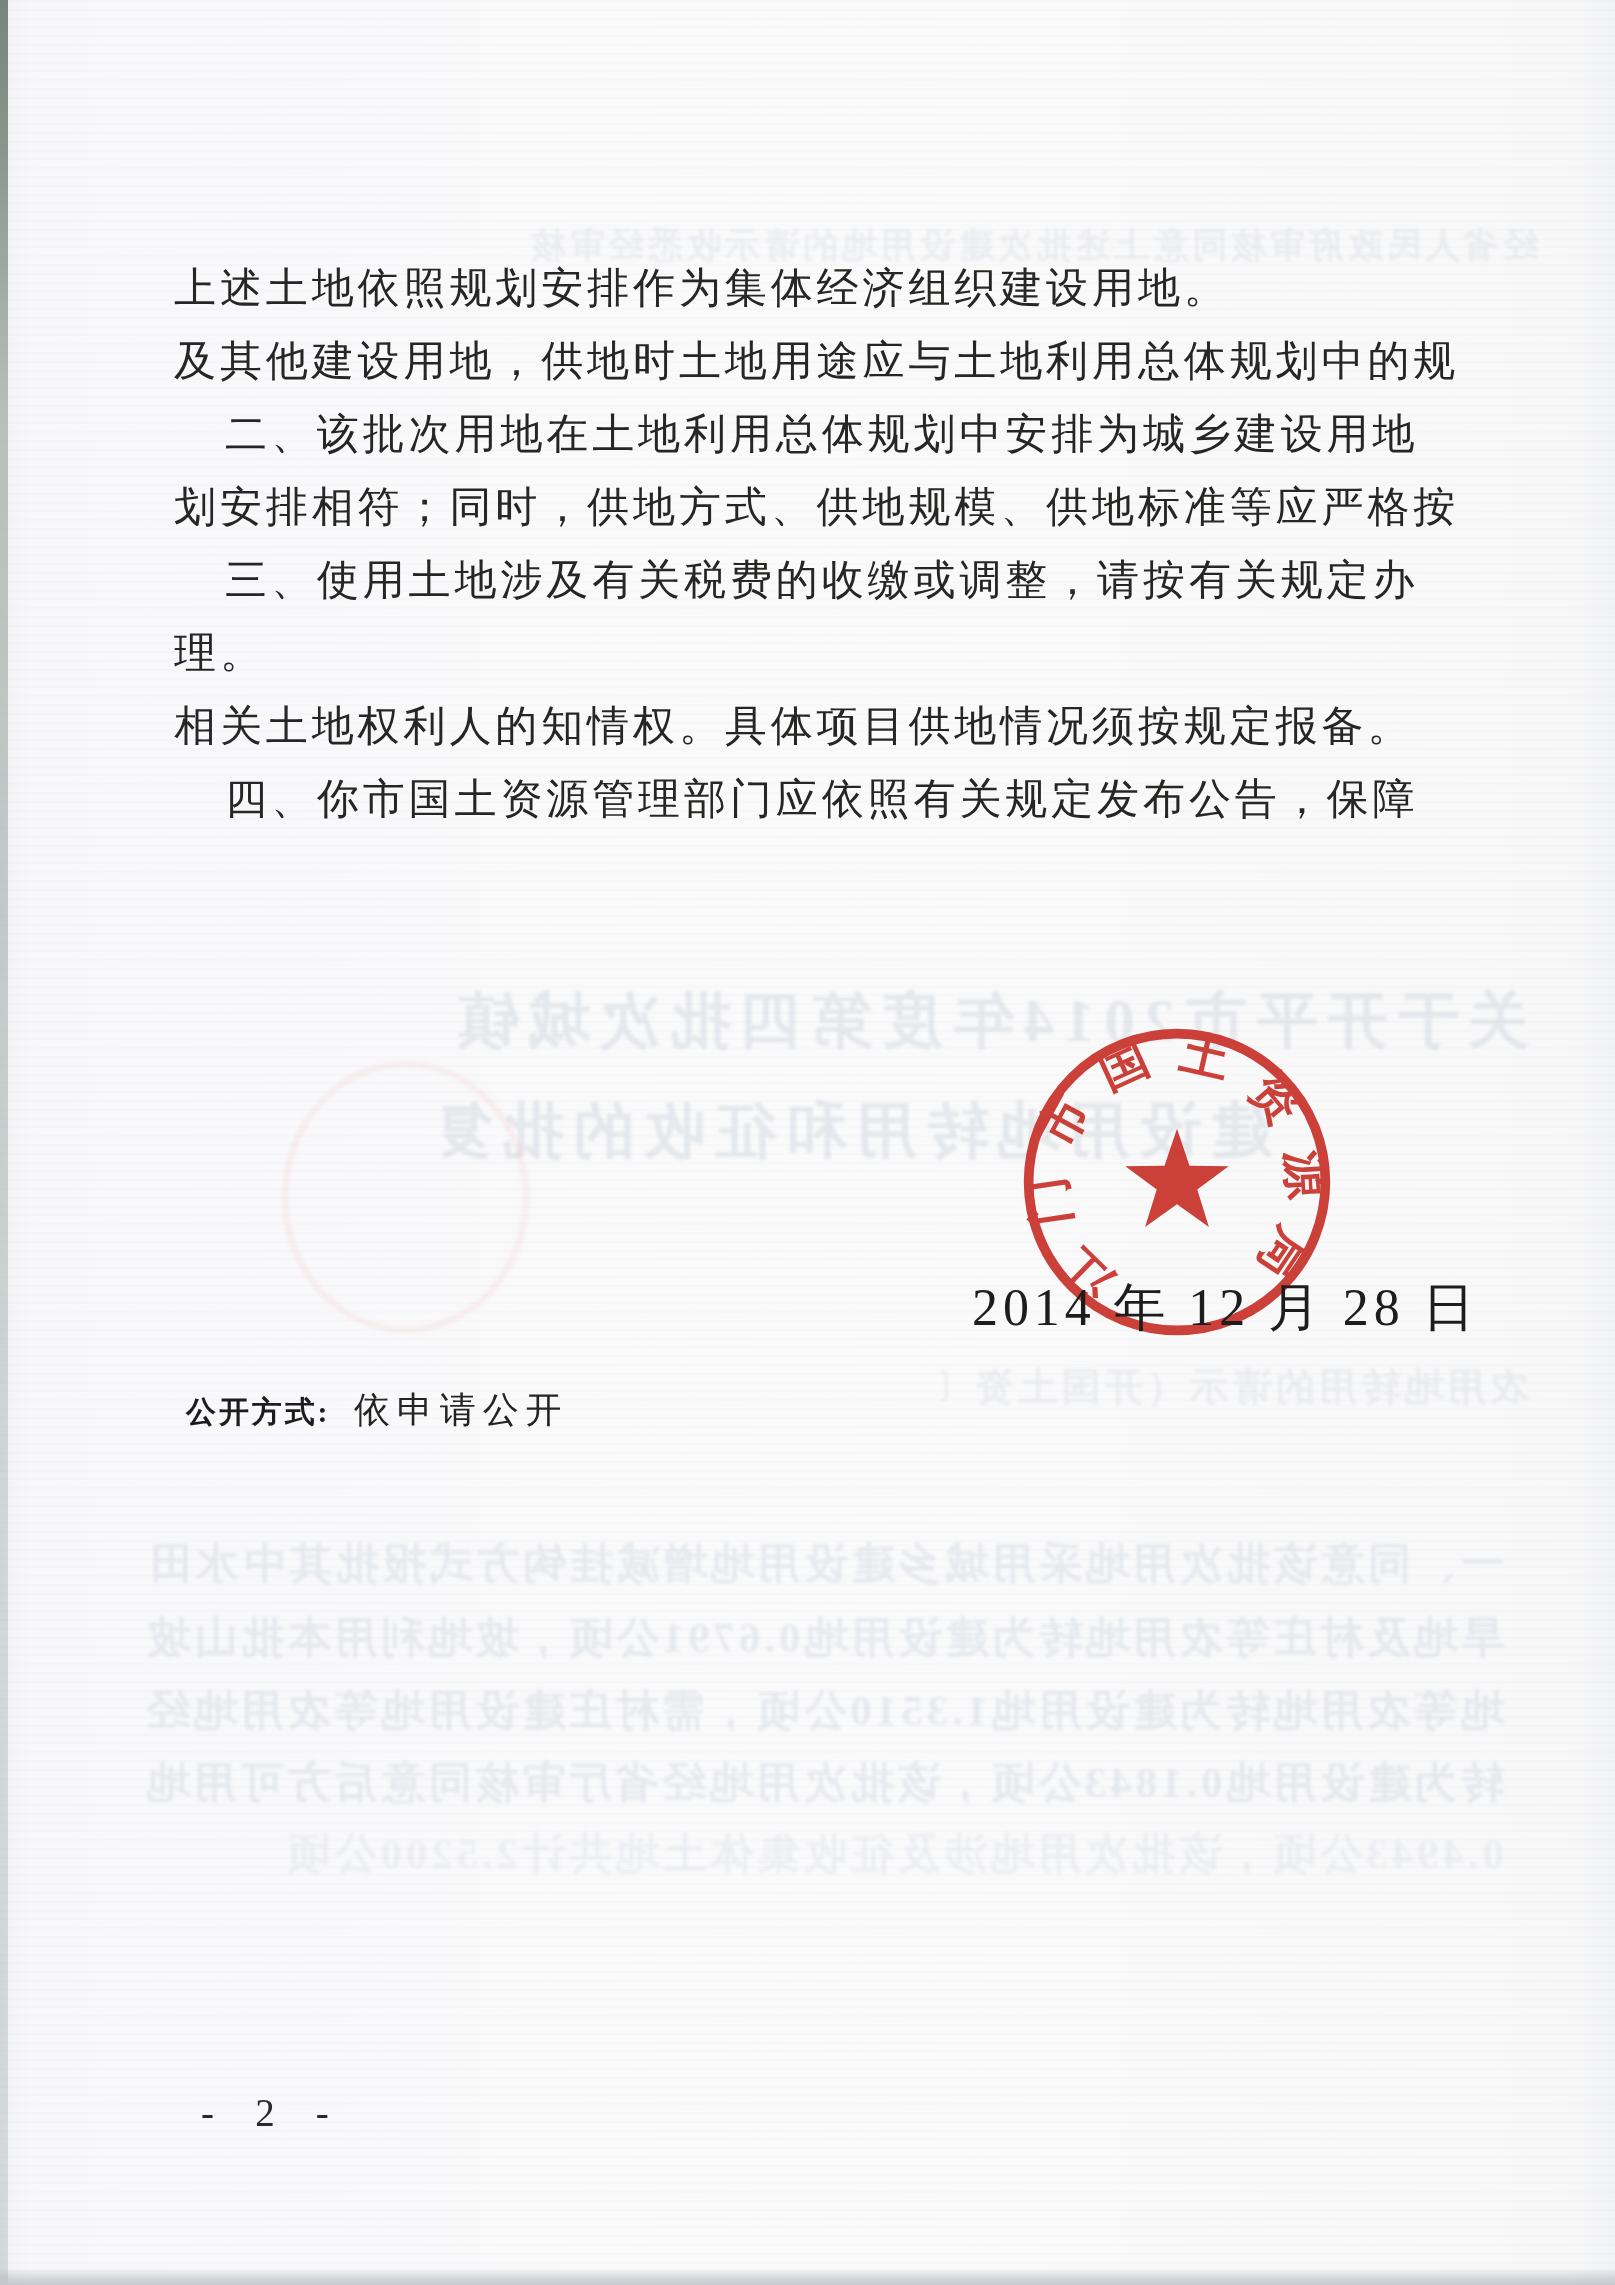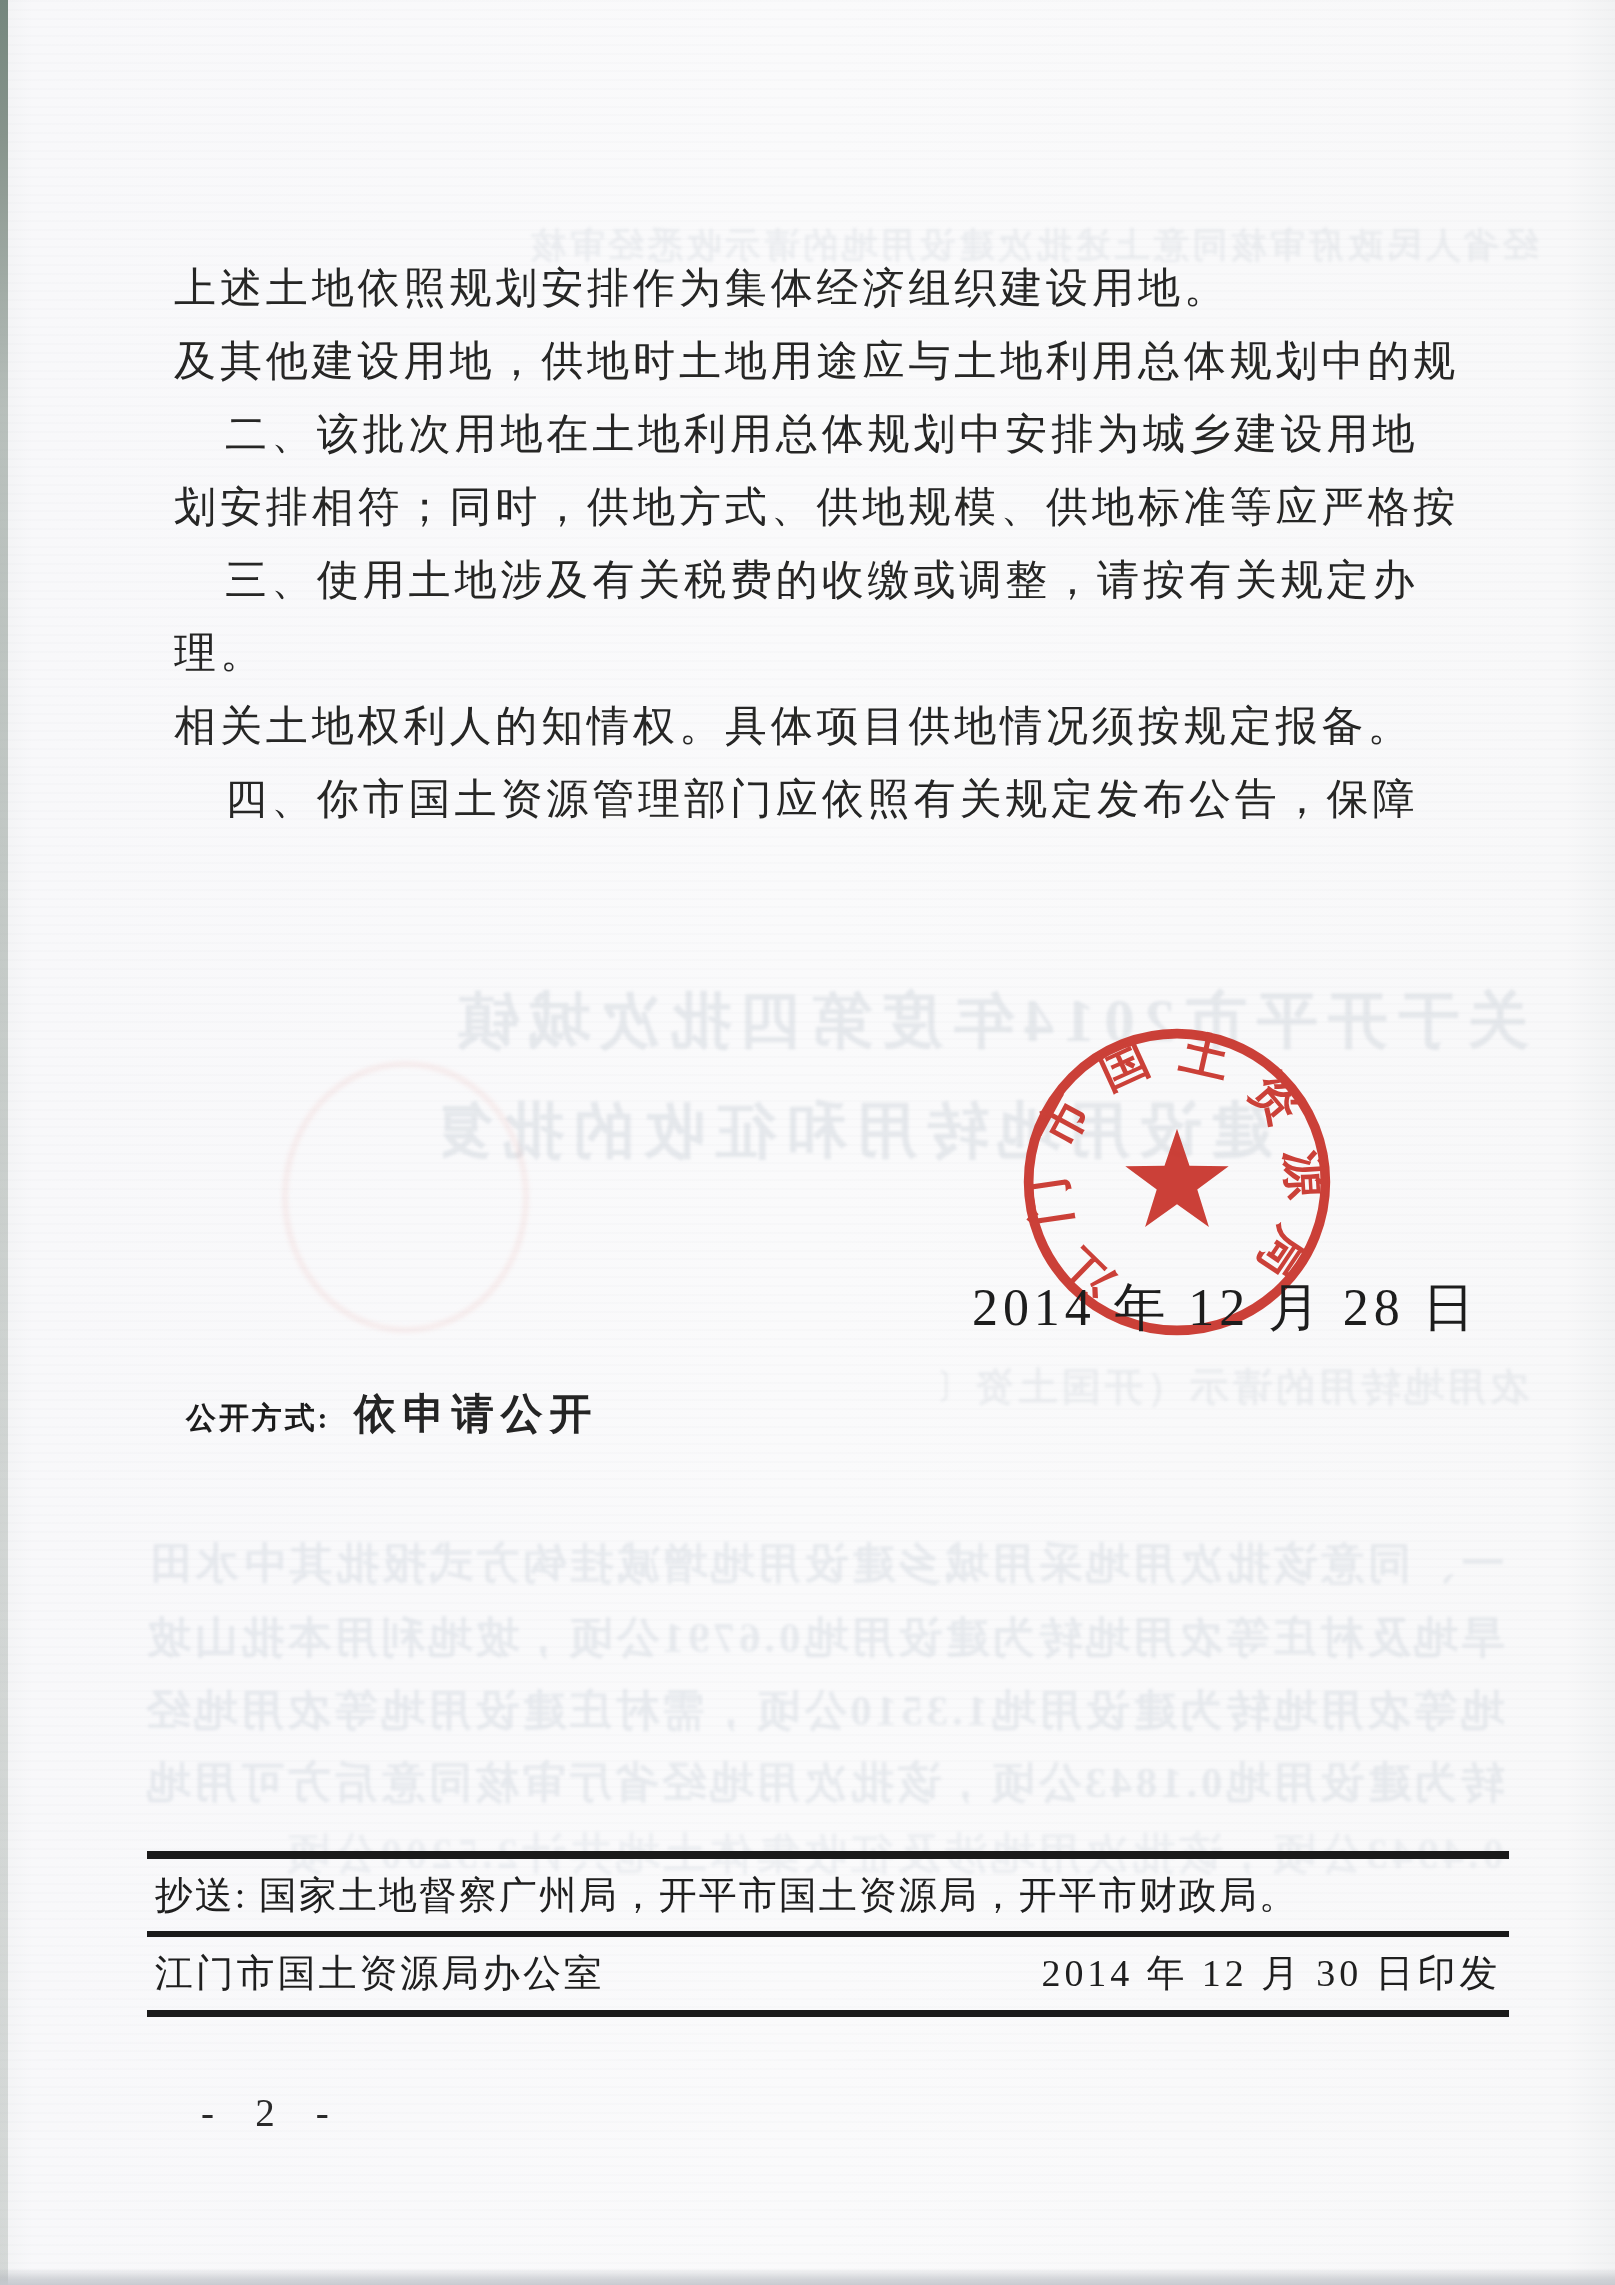--- a/index.html
+++ b/index.html
@@ -63,21 +63,21 @@
     position:absolute;left:972px;top:1273px;z-index:3;
     font-size:52px;letter-spacing:4.9px;color:#1d1d1d;white-space:nowrap;
   }
 
   
   .disclosure{position:absolute;left:186px;top:1386px;white-space:nowrap;}
   .disclosure .label{
     font-family:Liberation Serif, serif;
     font-weight:800;font-size:30px;letter-spacing:2.9px;color:#1c1c1c;
   }
-  .disclosure .value{font-size:42px;letter-spacing:6.9px;margin-left:23.5px;color:#242424;font-weight:bold;}
+  .disclosure .value{font-size:36px;letter-spacing:6.9px;margin-left:23.5px;color:#242424;}
 
   
   .footer{position:absolute;left:147px;top:1851px;width:1362px;}
   .rule{background:#1b1b1b;}
   .rule-top{height:7.8px;}
   .rule-mid{height:5.9px;}
   .rule-bottom{height:7.8px;}
   .cc-line{
     padding:13.7px 7.8px 11.8px 7.8px;line-height:47px;
     font-size:38px;letter-spacing:2px;color:#1f1f1f;white-space:nowrap;
@@ -140,27 +140,17 @@
       </text>
     </svg>
   </div>
 
   <div class="date-line">2014 年 12 月 28 日</div>
 
   <div class="disclosure">
     <span class="label">公开方式:</span><span class="value">依申请公开</span>
   </div>
 
-  <div class="footer">
-    <div class="rule rule-top"></div>
-    <div class="cc-line">抄送: 国家土地督察广州局，开平市国土资源局，开平市财政局。</div>
-    <div class="rule rule-mid"></div>
-    <div class="issue-row">
-      <span class="office">江门市国土资源局办公室</span>
-      <span class="print-date">2014 年 12 月 30 日印发</span>
-    </div>
-    <div class="rule rule-bottom"></div>
-  </div>
 
   <div class="page-number">- 2 -</div>
 
 </div>
 
 
 </body></html>

